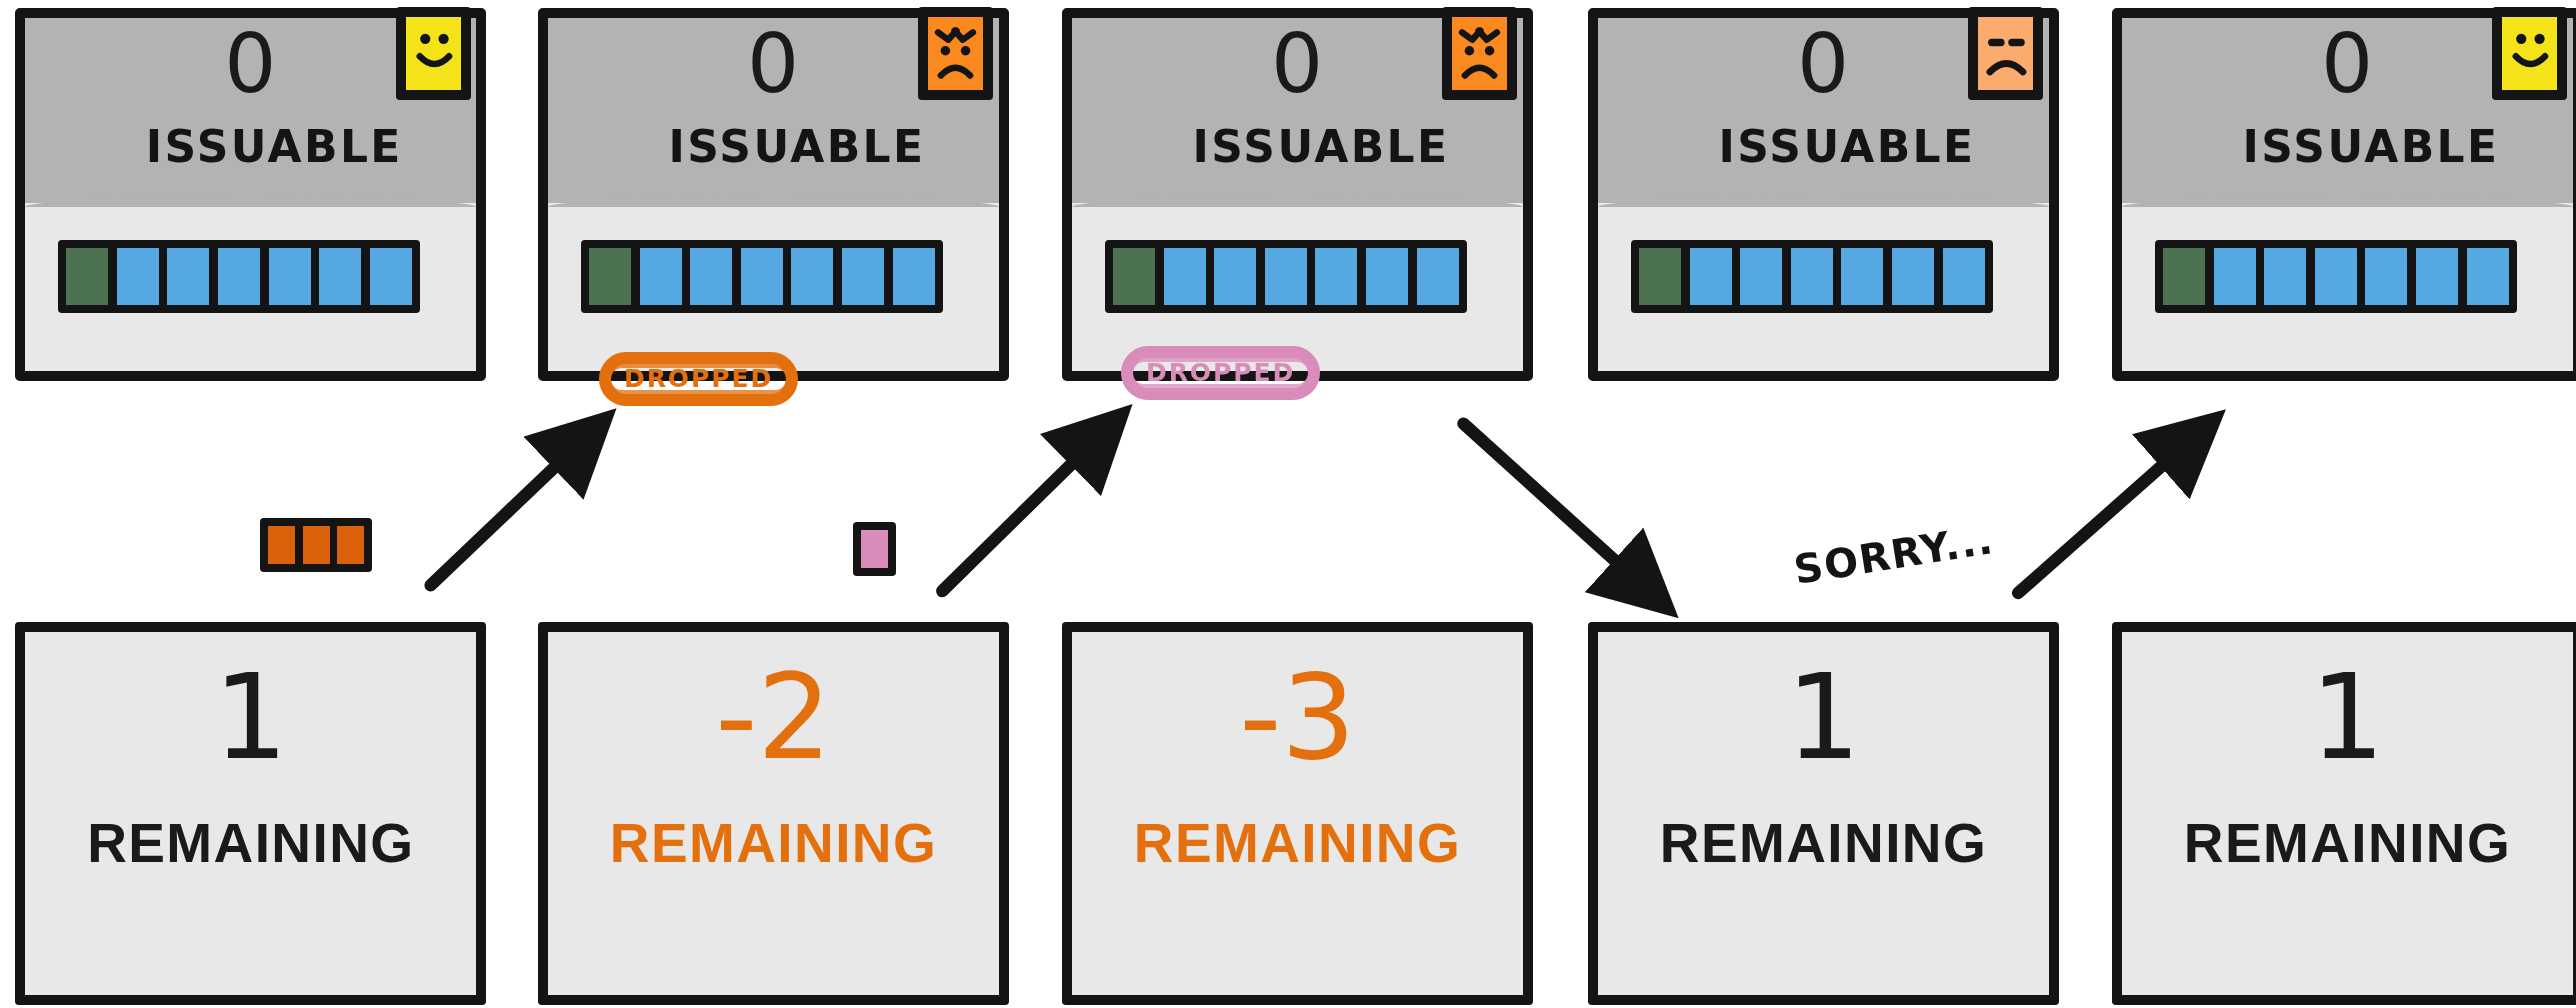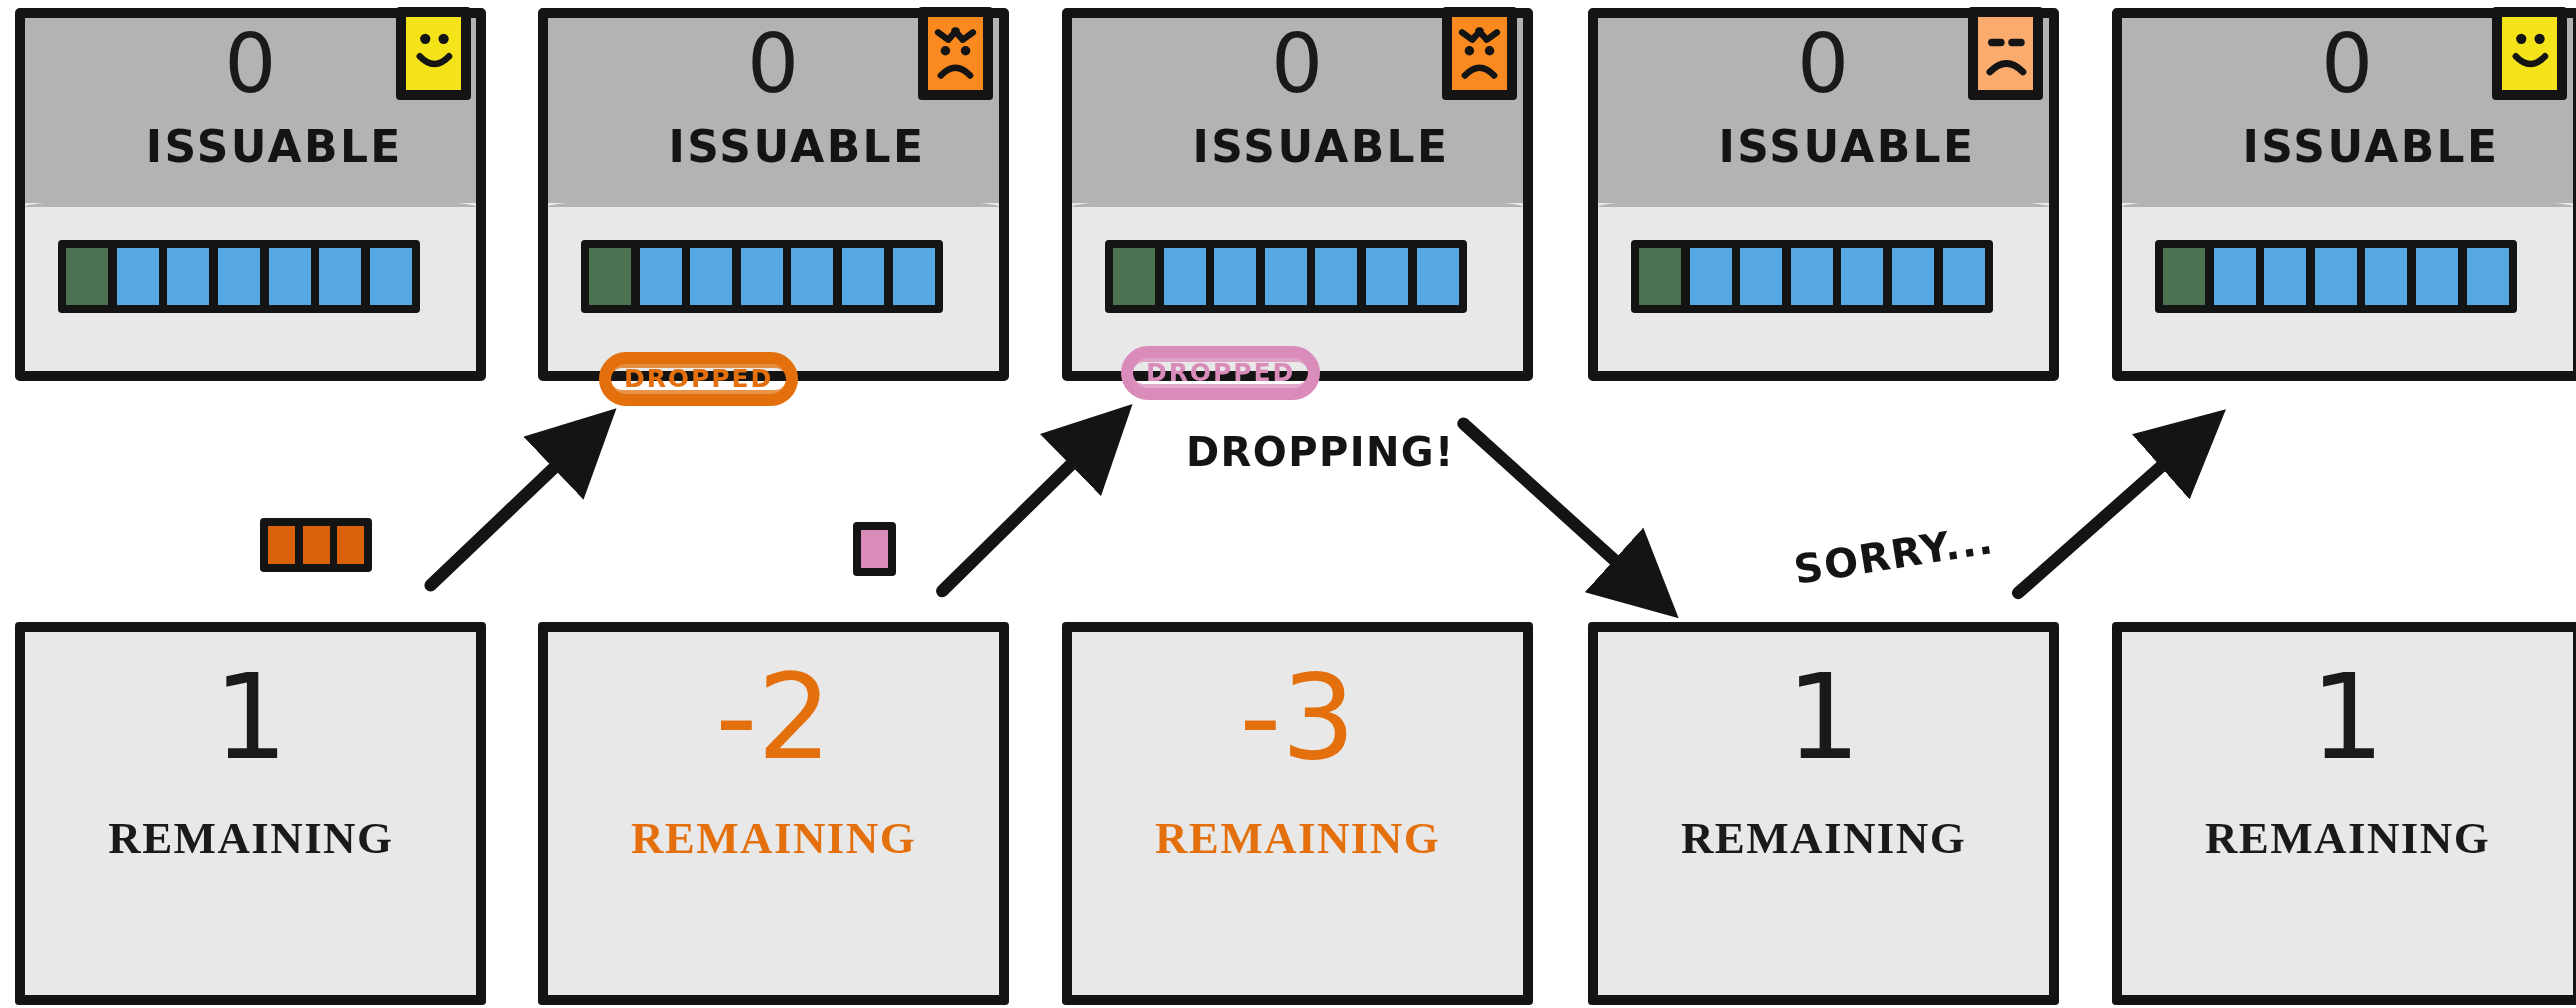--- a/index.html
+++ b/index.html
@@ -130,26 +130,26 @@
     font-size: 117px;
     line-height: 1;
     color: #1a1a1a;
     font-family: "DejaVu Sans", sans-serif;
   }
   .card-bot .lbl {
     position: absolute;
     top: 184px;
     left: 0; right: 0;
     text-align: center;
-    font-size: 45px;
+    font-size: 55px;
     line-height: 1;
     font-weight: 700;
     letter-spacing: 1.4px;
     color: #1a1a1a;
-    font-family: Liberation Serif, serif;
+    font-family: Liberation Sans, sans-serif;
   }
   .card-bot.neg .num, .card-bot.neg .lbl { color: #e3700d; }
 
   
   .dropped {
     position: absolute;
     z-index: 9;
     padding: 12.4px 25px;
     font-size: 25px;
     font-weight: 700;
@@ -357,21 +357,20 @@
 
   <div class="dropped orange" style="left:599px; top:352px;">
     <span class="ring"></span>
     <span class="txt">DROPPED</span>
   </div>
   <div class="dropped pink" style="left:1121px; top:346px;">
     <span class="ring"></span>
     <span class="txt">DROPPED</span>
   </div>
 
-  <div class="anno" style="left:1186px; top:429px;">DROPPING!</div>
   <div class="anno rot" style="left:1798px; top:547px;">SORRY...</div>
 
   <div class="token orange" style="left:260px; top:518px;">
     <div class="cell"></div>
     <div class="cell"></div>
     <div class="cell"></div>
   </div>
   <div class="token pink" style="left:853px; top:522px;">
     <div class="cell"></div>
   </div>

